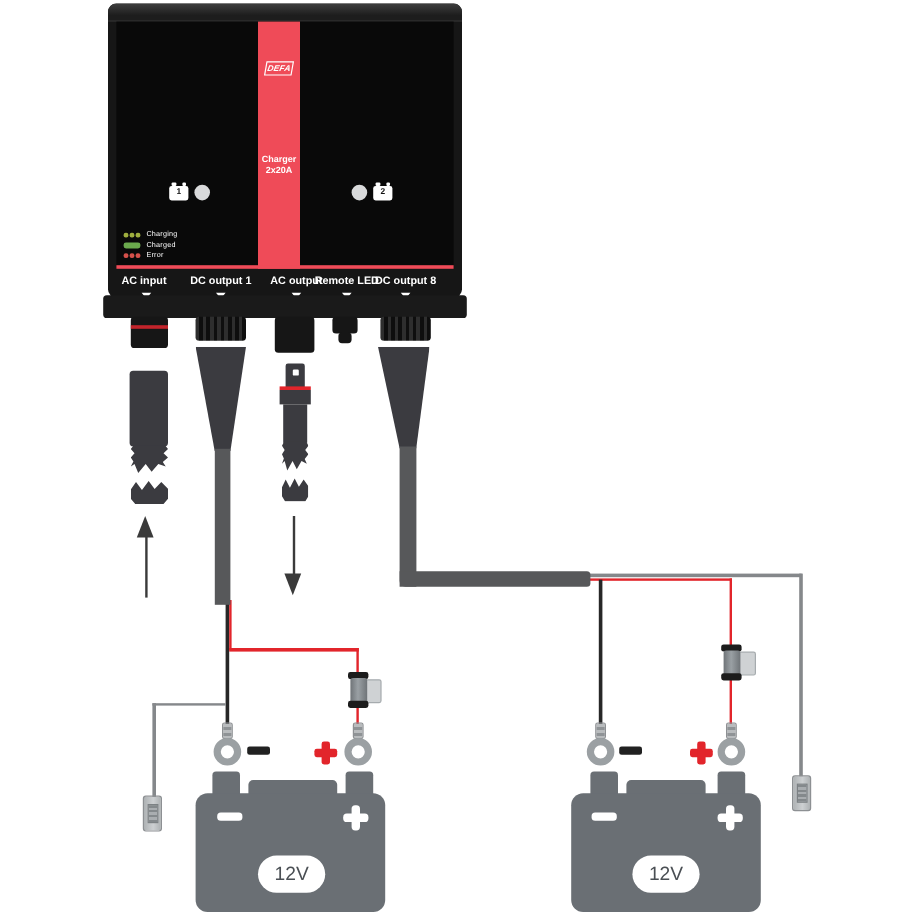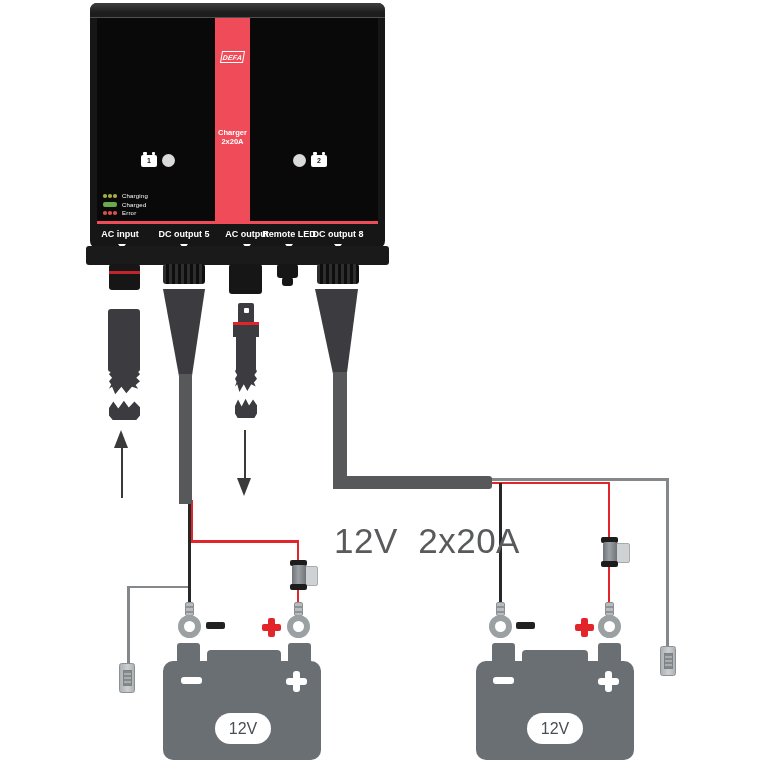--- a/index.html
+++ b/index.html
@@ -123,21 +123,21 @@
       <i style="background:#d4504a;"></i>
         <i style="background:#d4504a;"></i>
         <i style="background:#d4504a;"></i>
     </span>
     <span class="legend-label">Error</span>
   </div>
 
   <div class="abs red-divider"></div>
 
   <div class="abs port-label" style="left:120px;">AC input</div>
-  <div class="abs port-label" style="left:184px;">DC output 5</div>
+  <div class="abs port-label" style="left:184px;">DC output 1</div>
   <div class="abs port-label" style="left:247px;">AC output</div>
   <div class="abs port-label" style="left:289px;">Remote LED</div>
   <div class="abs port-label" style="left:338px;">DC output 8</div>
   <div class="abs port-arrow" style="left:118px; top:244px;"></div>
   <div class="abs port-arrow" style="left:180px; top:244px;"></div>
   <div class="abs port-arrow" style="left:243px; top:244px;"></div>
   <div class="abs port-arrow" style="left:285px; top:244px;"></div>
   <div class="abs port-arrow" style="left:334px; top:244px;"></div>
 
   <div class="abs charger-bottombar"></div>
@@ -223,21 +223,20 @@
     <div class="abs sign-plus-bar" style="left:580.5px; top:618px; width:7px; height:19px;"></div>
   </div>
 
   <div class="abs ind-plug" style="left:119px; top:663px; width:16px; height:30px;">
     <div class="ind-plug-inner"></div>
   </div>
   <div class="abs ind-plug" style="left:659.5px; top:646px; width:16px; height:30px;">
     <div class="ind-plug-inner"></div>
   </div>
 
-  <div class="abs rating-label" style="left:334px; top:521px;">12V  2x20A</div>
 
   <div>
     <div class="abs batt-gray" style="left:177px; top:643px; width:23px; height:22px; border-radius:3px 3px 0 0;"></div>
     <div class="abs batt-gray" style="left:288px; top:643px; width:23px; height:22px; border-radius:3px 3px 0 0;"></div>
     <div class="abs batt-gray" style="left:207px; top:650px; width:74px; height:15px; border-radius:4px 4px 0 0;"></div>
     <div class="abs batt-body" style="left:163px; top:661px; width:158px; height:99px;"></div>
     <div class="abs batt-minus" style="left:181px; top:676.5px; width:21px; height:7px;"></div>
     <div>
       <div class="abs batt-plus-bar" style="left:286px; top:677.5px; width:21px; height:7px;"></div>
       <div class="abs batt-plus-bar" style="left:293px; top:670.5px; width:7px; height:21px;"></div>

